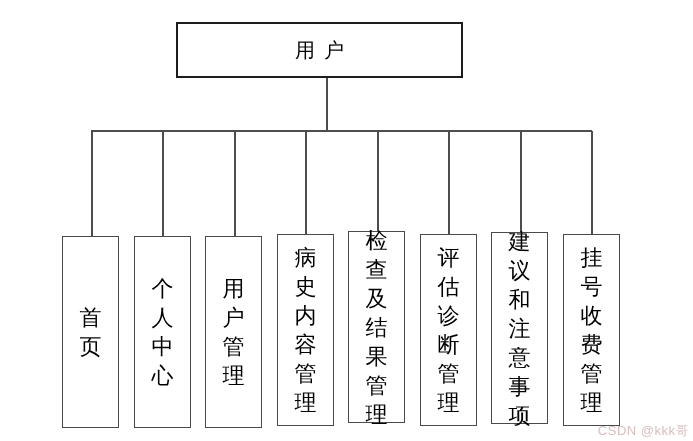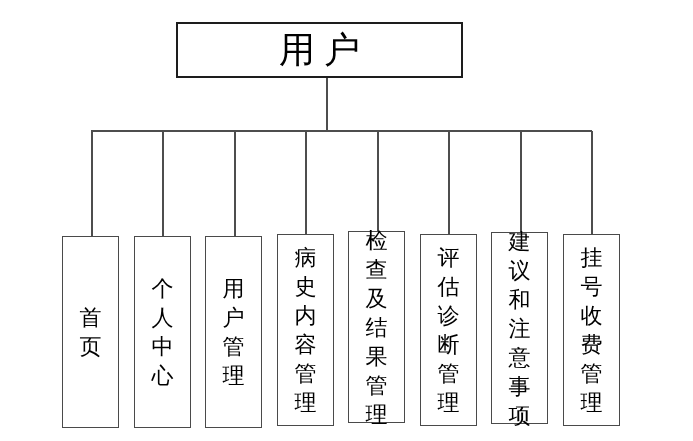--- a/index.html
+++ b/index.html
@@ -12,21 +12,21 @@
     overflow: hidden;
   }
   .root-box {
     position: absolute;
     left: 176px; top: 22px;
     width: 287px; height: 56px;
     border: 2px solid #1d1d1d;
     box-sizing: border-box;
     background: #ffffff;
     display: flex; align-items: center; justify-content: center;
-    font-size: 36px; color: #000;
+    font-size: 20px; color: #000;
     letter-spacing: 9px; text-indent: 9px;
   }
   .line { position: absolute; background: #4d4d4d; }
   .stem { left: 326px; top: 78px; width: 1.5px; height: 52px; }
   .bus  { left: 91px;  top: 130px; width: 501px; height: 1.5px; }
   .drop { top: 131px; width: 1.5px; height: 105px; }
   .d0 { left: 91px;  } .d1 { left: 162px; } .d2 { left: 234px; } .d3 { left: 305px; }
   .d4 { left: 377px; } .d5 { left: 448px; } .d6 { left: 520px; } .d7 { left: 591px; }
   .child-box {
     position: absolute;
@@ -140,14 +140,15 @@
     <span class="vtext">
         <span>挂</span>
         <span>号</span>
         <span>收</span>
         <span>费</span>
         <span>管</span>
         <span>理</span>
       </span>
   </div>
 
+  <div class="watermark" style="color: rgb(216, 190, 190);">CSDN @kkk哥</div>
 
 </div>
 
 </body></html>

